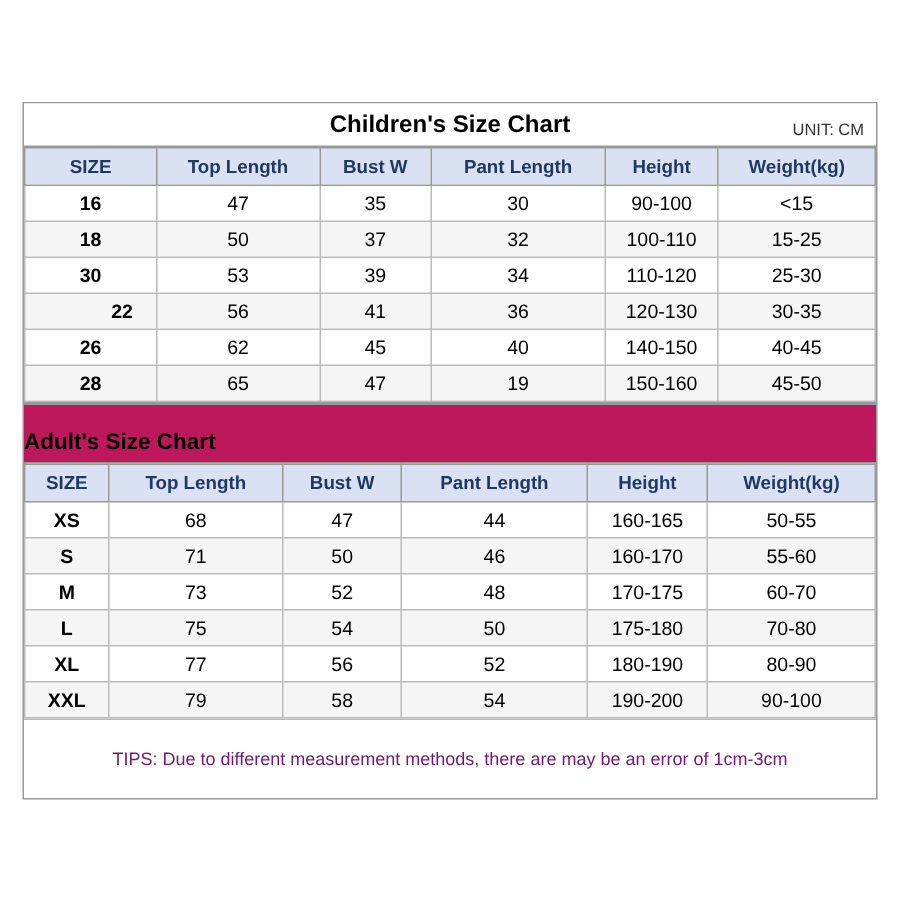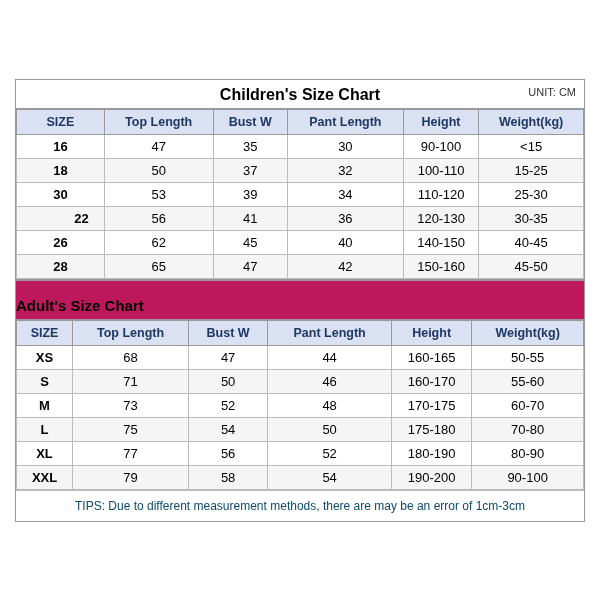--- a/index.html
+++ b/index.html
@@ -13,21 +13,21 @@
       align-items: center;
       justify-content: center;
     }
     .container {
       width: 570px;
       border: 1px solid #999;
       background: #fff;
     }
     .chart-title-row {
       display: flex;
-      align-items: flex-start;
+      align-items: flex-end;
       justify-content: center;
       position: relative;
       background: #fff;
       padding: 6px 0 4px 0;
       border-bottom: 1px solid #999;
     }
     .chart-title {
       font-size: 16px;
       font-weight: bold;
       text-align: center;
@@ -66,23 +66,23 @@
     .section-header {
       text-align: left;
       font-size: 15px;
       font-weight: bold;
       padding: 16px 0 5px 0;
       border-top: 2px solid #999;
       border-bottom: 1px solid #999;
       background: #be185d;
     }
     .tips-row {
-      padding: 8px 8px;
+      padding: 19px 8px;
       font-size: 12px;
-      color: #0c4a6e;
+      color: #701a75;
       text-align: center;
       border-top: 1px solid #bbb;
     }
   </style>
 </head>
 <body>
 
 <div class="container">
 
   <div class="chart-title-row">
@@ -138,21 +138,21 @@
           <td>62</td>
           <td>45</td>
           <td>40</td>
           <td>140-150</td>
           <td>40-45</td>
         </tr>
         <tr>
           <td style="font-weight: bold;">28</td>
           <td>65</td>
           <td>47</td>
-          <td>42</td>
+          <td>19</td>
           <td>150-160</td>
           <td>45-50</td>
         </tr>
       </tbody>
   </table>
 
   <div class="section-header">Adult's Size Chart</div>
   <table>
     <thead>
       <tr>

